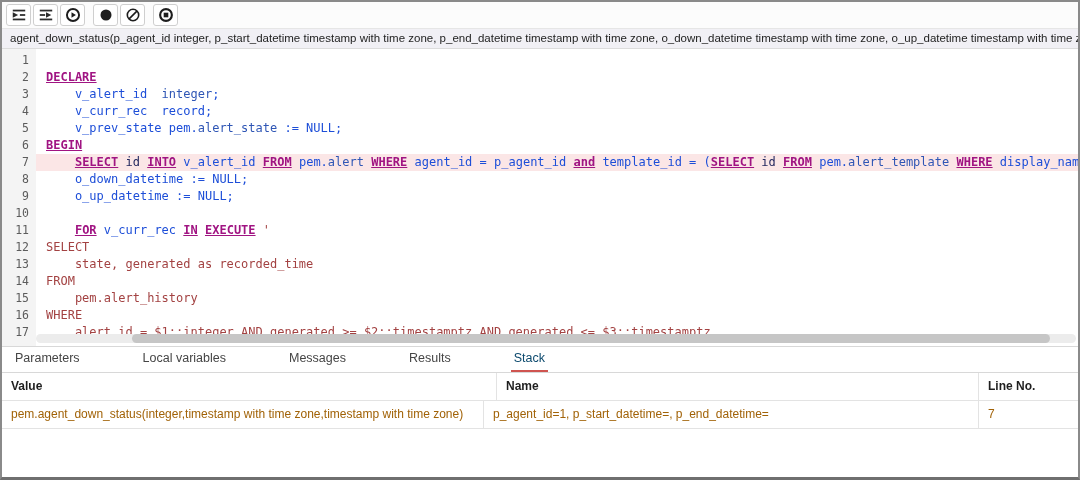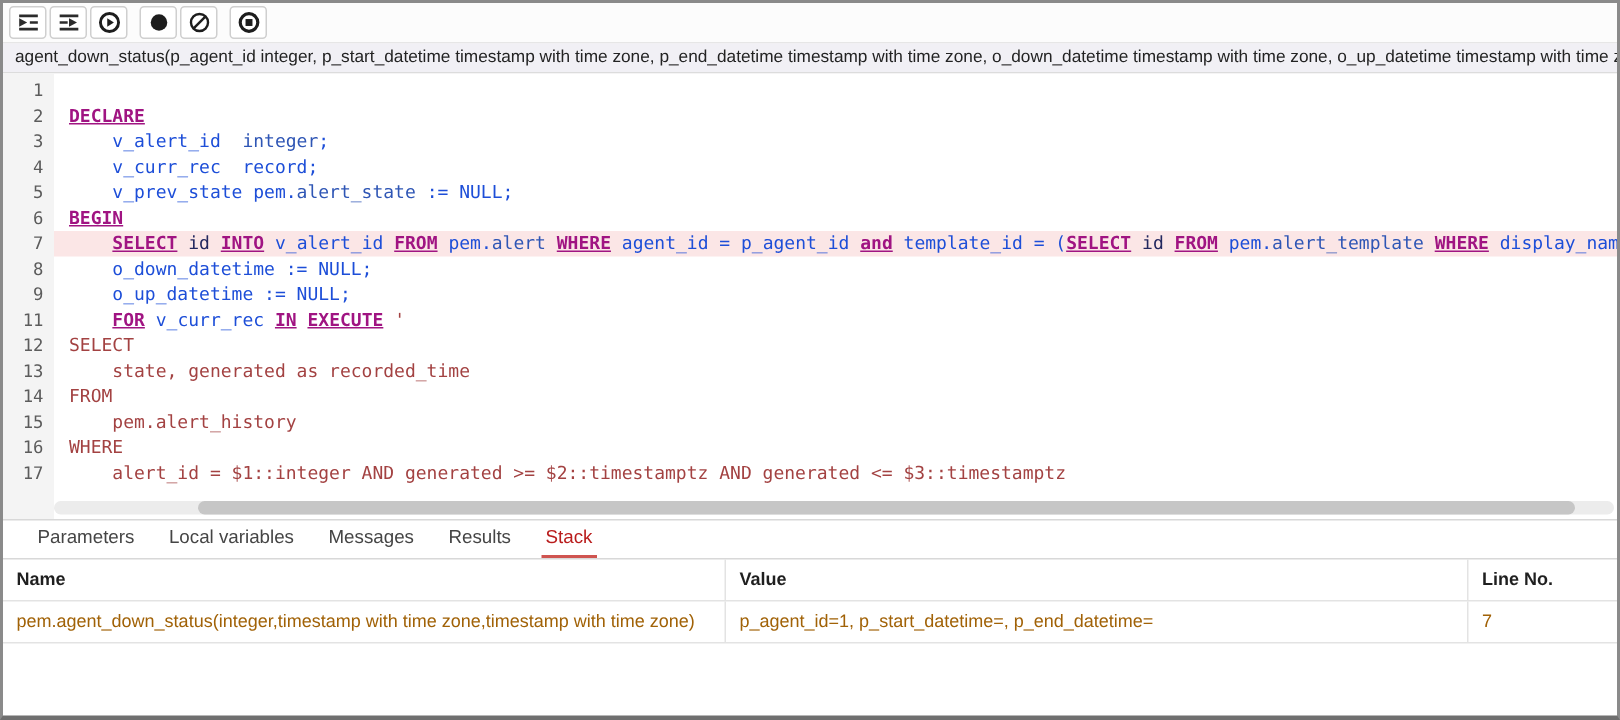--- a/index.html
+++ b/index.html
@@ -60,27 +60,27 @@
     background:#ececec; border-radius:5px; z-index:3;
   }
   .hscroll .thumb {
     position:absolute; left:96px; width:918px; top:0; height:9px;
     background:#c6c6c6; border-radius:5px; cursor:grab;
   }
 
   
   .tabbar {
     height:26px; border-top:1px solid #d8d8d8; display:flex; align-items:flex-end;
-    padding-left:20px; background:#fff;
+    padding-left:10px; background:#fff;gap:40px;
   }
   .tab {
     font-size:12.5px; color:#454545; padding:4px 3px 5px 3px; margin-right:17px;
     border-bottom:2px solid transparent; cursor:pointer; white-space:nowrap;
   }
-  .tab.active { color:#b91c1c; border-bottom-color:var(--tabline,#cf5450); }
+  .tab.active { color:#0c4a6e; border-bottom-color:var(--tabline,#cf5450); }
 
   
   .stack-table { border-top:1px solid #d8d8d8; font-size:12px; }
   .trow { display:flex; height:28px; align-items:center; border-bottom:1px solid #e3e3e3; }
   .trow.head { font-weight:bold; color:#1f1f1f; }
   .trow.body { color:#a16207; }
   .tcell { padding-left:9px; white-space:nowrap; overflow:hidden; height:100%; line-height:27px; }
   .tcell.c0 { width:482px; flex:0 0 482px; border-right:1px solid #e3e3e3; }
   .tcell.c1 { width:495px; flex:0 0 495px; border-right:1px solid #e3e3e3; }
   .tcell.c2 { flex:1; }
@@ -183,20 +183,24 @@
         </div>
         <div class="ed-row">
           <div class="ln">8</div>
           <div class="codeline"><span class="tok-p">    o_down_datetime := NULL;</span></div>
         </div>
         <div class="ed-row">
           <div class="ln">9</div>
           <div class="codeline"><span class="tok-p">    o_up_datetime := NULL;</span></div>
         </div>
         <div class="ed-row">
+          <div class="ln">10</div>
+          <div class="codeline"></div>
+        </div>
+        <div class="ed-row">
           <div class="ln">11</div>
           <div class="codeline"><span class="tok-p">    </span><span class="tok-k">FOR</span><span class="tok-p"> v_curr_rec </span><span class="tok-k">IN</span><span class="tok-p"> </span><span class="tok-k">EXECUTE</span><span class="tok-p"> </span><span class="tok-s">'</span></div>
         </div>
         <div class="ed-row">
           <div class="ln">12</div>
           <div class="codeline"><span class="tok-s">SELECT</span></div>
         </div>
         <div class="ed-row">
           <div class="ln">13</div>
           <div class="codeline"><span class="tok-s">    state, generated as recorded_time</span></div>
@@ -226,22 +230,22 @@
   <div class="tabbar" id="tabbar">
       <div class="tab">Parameters</div>
       <div class="tab">Local variables</div>
       <div class="tab">Messages</div>
       <div class="tab">Results</div>
       <div class="tab active">Stack</div>
     </div>
 
   <div class="stack-table" id="stack-table">
       <div class="trow head">
+        <div class="tcell c1">Value</div>
         <div class="tcell c0">Name</div>
-        <div class="tcell c1">Value</div>
         <div class="tcell c2">Line No.</div>
       </div>
       <div class="trow body">
         <div class="tcell c0">pem.agent_down_status(integer,timestamp with time zone,timestamp with time zone)</div>
         <div class="tcell c1">p_agent_id=1, p_start_datetime=, p_end_datetime=</div>
         <div class="tcell c2">7</div>
       </div>
     </div>
 
 </div>

